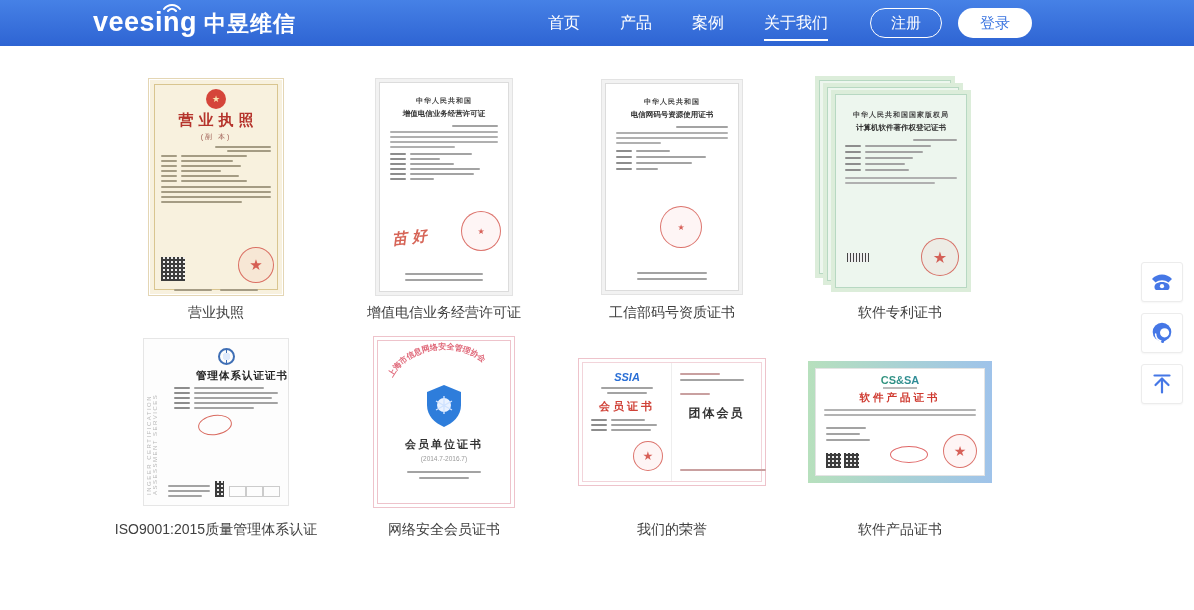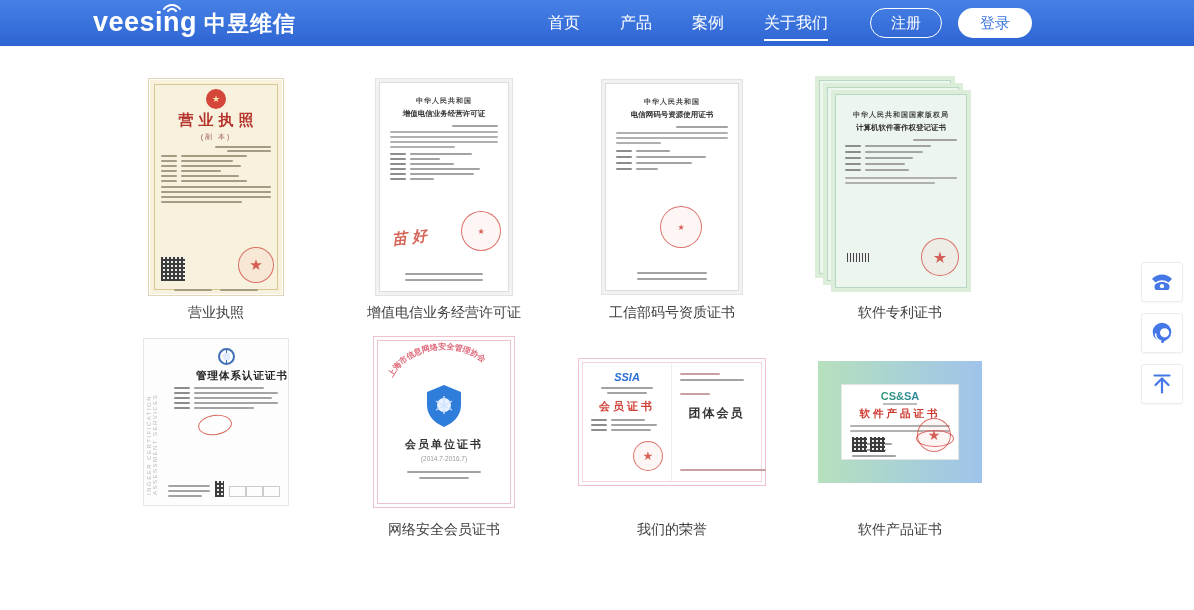--- a/index.html
+++ b/index.html
@@ -128,21 +128,21 @@
   .c7-title { color:#d04238; font-weight:bold; font-size:11px; letter-spacing:3px; margin-top:5px; }
   .c7-rows { margin-top:5px; }
   .c7-seal { position:absolute; right:8px; bottom:10px; width:30px; height:30px; font-size:12px; }
   .c7-right { width:50%; padding:10px 8px 6px; display:flex; flex-direction:column; }
   .c7-rtitle { font-size:12px; font-weight:bold; color:#333; letter-spacing:2px;
     text-align:center; margin-top:10px; }
   .c7-rfoot { margin-top:auto; }
   .c7-rfoot .b { width:86px; background:#c9a0a0; }
 
   
-  .c8o { width:164px; height:122px; padding:23px;
+  .c8o { width:184px; height:122px; padding:7px;
     background:linear-gradient(90deg,#b7e0bd,#a9d2d4 50%,#9fc3ea); }
   .c8 { background:#fff; height:100%; border:1px solid #e4e4e4; position:relative; text-align:center; }
   .c8-logo { font-size:11px; font-weight:bold; margin-top:5px; color:#2f9e44;
     background:linear-gradient(90deg,#2f9e44,#2e7fd0);
     -webkit-background-clip:text; background-clip:text; -webkit-text-fill-color:transparent; }
   .c8-logo-bar { width:34px; background:#bbb; display:block; margin:1px auto 2px; height:1.5px; }
   .c8-title { color:#cf3a30; font-weight:bold; font-size:10.5px; letter-spacing:3px; }
   .c8-para { margin:4px 8px 0; display:flex; flex-direction:column; gap:3px; }
   .c8-para .b { width:100%; background:#b3b3b3; }
   .c8-rows { position:absolute; left:10px; top:58px; display:flex; flex-direction:column;
@@ -419,20 +419,21 @@
             </div>
             <div class="c5-qr qr"></div>
             <div class="c5-cells">
                 <i></i>
                 <i></i>
                 <i></i>
               </div>
           </div>
         </div>
       </div>
+      <figcaption class="caption">ISO9001:2015质量管理体系认证</figcaption>
     </figure>
 
     <figure class="cert-cell">
       <div class="fig">
         <div class="c6o">
           <div class="c6">
             <svg width="132" height="42" viewBox="0 0 132 42">
               <defs>
                   <path id="arcp" d="M12,42 A56,46 0 0 1 120,42"></path>
                 </defs>

